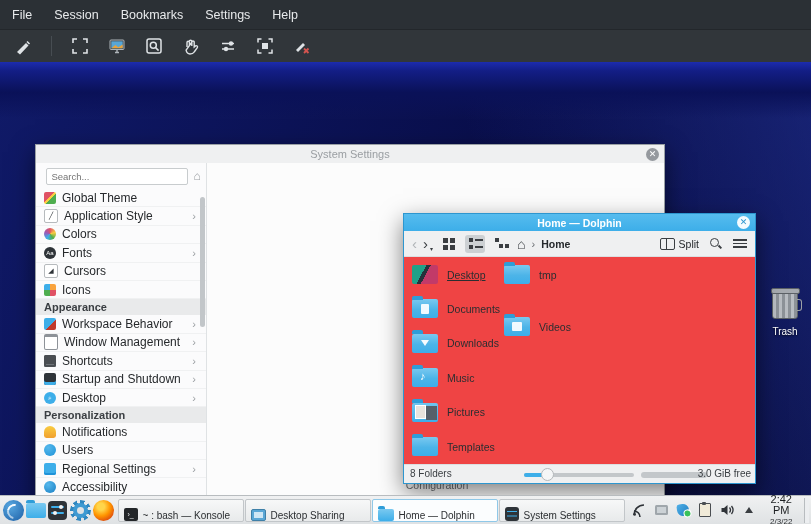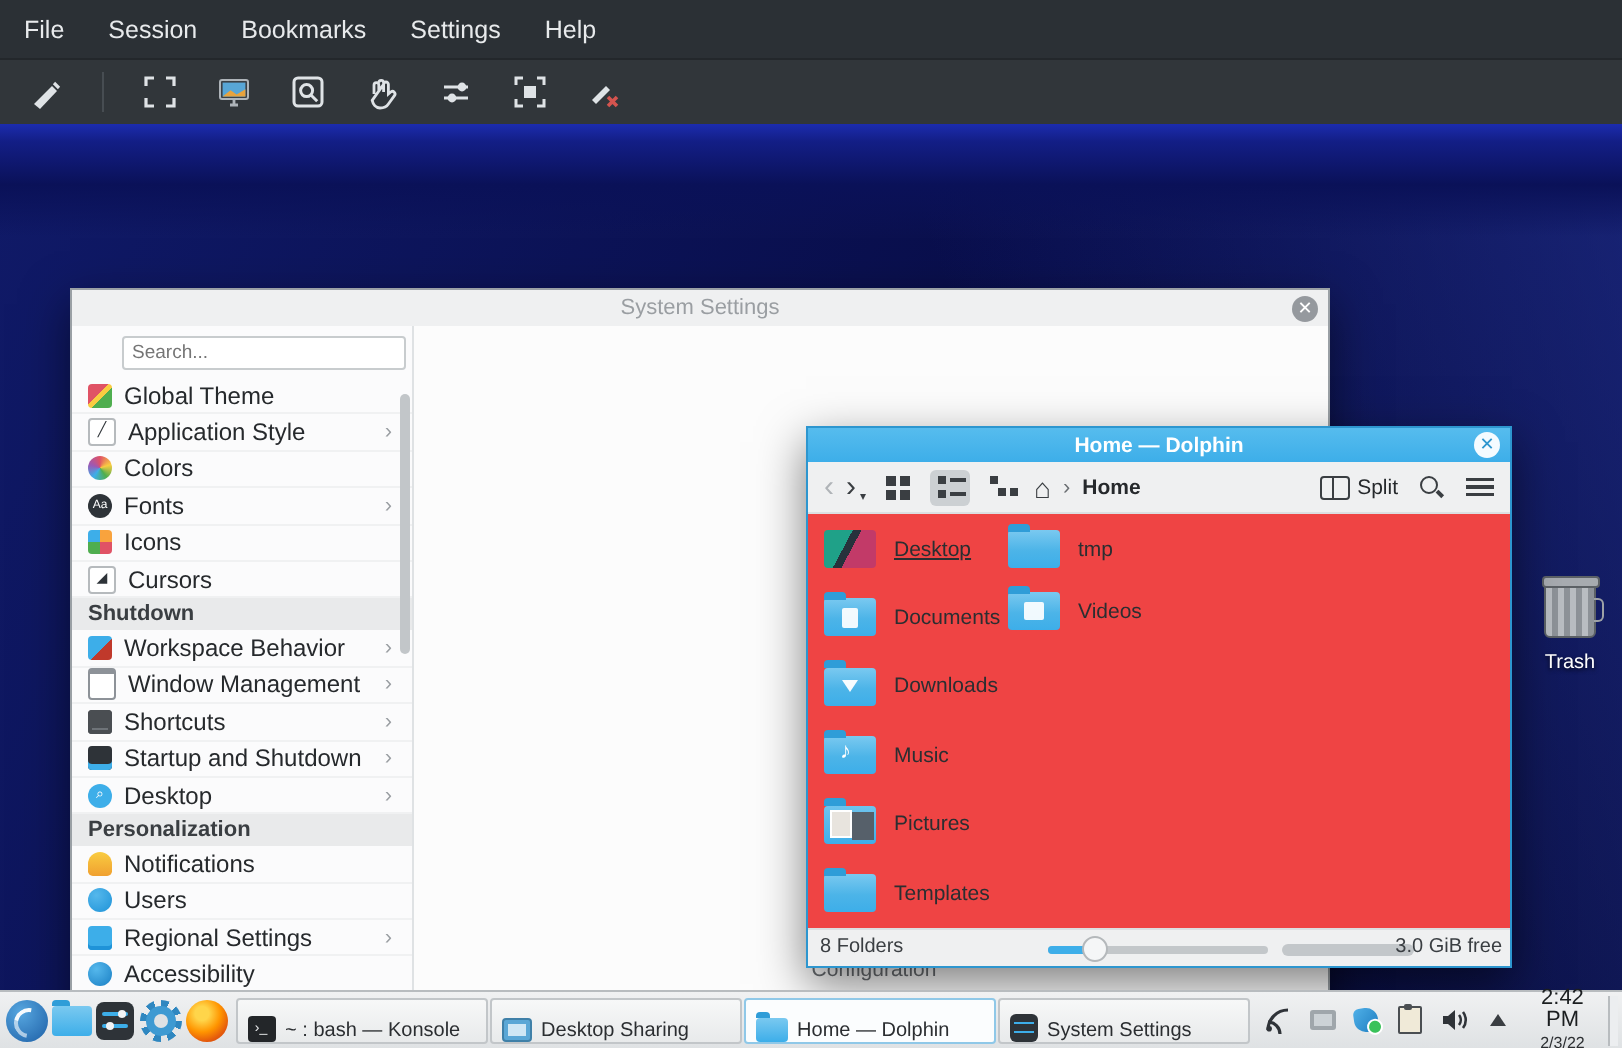--- a/index.html
+++ b/index.html
@@ -29,21 +29,21 @@
   .close-btn{position:absolute;right:5px;top:2.5px;width:13px;height:13px;border-radius:50%;
              display:flex;align-items:center;justify-content:center;font-size:9px;line-height:1;}
   
   #ss-window{left:35px;top:82px;width:630px;height:413px;background:#fcfcfc;border:1px solid #9aa0a5;}
   #ss-title{background:#eff0f1;border-bottom:1px solid #d9dcde;}
   #ss-title .title-text{color:#9a9ea2;}
   #ss-close{background:#95999e;color:#fff;}
   #ss-body{position:absolute;left:0;top:18px;right:0;bottom:0;display:flex;}
   #ss-sidebar{width:170px;background:#fbfbfc;border-right:1px solid #dfe2e4;position:relative;
               display:flex;flex-direction:column;}
-  #ss-search-row{height:26px;display:flex;align-items:center;gap:5px;padding:0 20px;}
+  #ss-search-row{height:26px;display:flex;align-items:center;gap:5px;padding:0 20px;justify-content:center;}
   .hamburger{width:13px;height:9px;background:repeating-linear-gradient(180deg,#3a3e42 0 1.6px,transparent 1.6px 3.7px);}
   #ss-search{flex:1;height:15px;font-size:9.5px;border:1px solid #c8ccce;border-radius:2px;
              padding:0 4px;color:#42464a;background:#fff;outline:none;}
   .home-glyph{font-size:12px;color:#9a9ea2;line-height:1;}
   #ss-sidebar-list{flex:1;overflow:hidden;position:relative;}
   .ss-section-header{height:16px;background:#e9eaeb;color:#3a3e42;font-size:11px;font-weight:bold;
              display:flex;align-items:center;padding-left:8px;}
   .ss-item{height:17.4px;display:flex;align-items:center;gap:6px;padding-left:8px;
            border-bottom:1px solid #f0f1f2;background:#fbfbfc;}
   .ss-item-label{font-size:12px;color:#26292c;flex:1;}
@@ -279,28 +279,28 @@
               <div class="ss-item">
                 <span class="si" style="width: 12px; height: 12px; flex: 0 0 auto; display: block; background: conic-gradient(rgb(224, 82, 101), rgb(249, 204, 65), rgb(79, 174, 79), rgb(61, 174, 233), rgb(155, 89, 182), rgb(224, 82, 101)); border-radius: 50%;"></span>
                 <span class="ss-item-label">Colors</span>
               </div>
               <div class="ss-item">
                 <span class="si" style="width: 12px; height: 12px; flex: 0 0 auto; display: block; background: rgb(46, 51, 56); border-radius: 50%; color: rgb(255, 255, 255); font-size: 6px; text-align: center; line-height: 12px;">Aa</span>
                 <span class="ss-item-label">Fonts</span>
                 <span class="chev">›</span>
               </div>
               <div class="ss-item">
+                <span class="si" style="width: 12px; height: 12px; flex: 0 0 auto; display: block; background: rgb(255, 255, 255); border: 1px solid rgb(182, 186, 189); border-radius: 2px; color: rgb(46, 51, 56); font-size: 7px; text-align: center; line-height: 11px;">◢</span>
+                <span class="ss-item-label">Cursors</span>
+              </div>
+              <div class="ss-item">
                 <span class="si" style="width: 12px; height: 12px; flex: 0 0 auto; display: block; background: linear-gradient(90deg, rgb(61, 174, 233) 50%, rgb(249, 163, 61) 50%) center top / 100% 50% no-repeat, linear-gradient(90deg, rgb(79, 174, 79) 50%, rgb(224, 82, 101) 50%) center bottom; border-radius: 2px;"></span>
                 <span class="ss-item-label">Icons</span>
               </div>
-              <div class="ss-item">
-                <span class="si" style="width: 12px; height: 12px; flex: 0 0 auto; display: block; background: rgb(255, 255, 255); border: 1px solid rgb(182, 186, 189); border-radius: 2px; color: rgb(46, 51, 56); font-size: 7px; text-align: center; line-height: 11px;">◢</span>
-                <span class="ss-item-label">Cursors</span>
-              </div>
-              <div class="ss-section-header">Shutdown</div>
+              <div class="ss-section-header">Appearance</div>
               <div class="ss-item">
                 <span class="si" style="width: 12px; height: 12px; flex: 0 0 auto; display: block; background: linear-gradient(135deg, rgb(61, 174, 233) 55%, rgb(192, 57, 43) 55%); border-radius: 2px;"></span>
                 <span class="ss-item-label">Workspace Behavior</span>
                 <span class="chev">›</span>
               </div>
               <div class="ss-item">
                 <span class="si" style="width: 12px; height: 12px; flex: 0 0 auto; display: block; background: rgb(255, 255, 255); border-width: 3px 1px 1px; border-style: solid; border-color: rgb(141, 146, 152); border-image: initial; border-radius: 2px;"></span>
                 <span class="ss-item-label">Window Management</span>
                 <span class="chev">›</span>
               </div>
@@ -414,21 +414,21 @@
             <span class="flabel">Pictures</span>
           </div>
           <div class="dfolder" style="left: 8px; top: 180px;">
             <span class="ficon fi-folder"></span>
             <span class="flabel">Templates</span>
           </div>
           <div class="dfolder" style="left: 100px; top: 8px;">
             <span class="ficon fi-folder"></span>
             <span class="flabel">tmp</span>
           </div>
-          <div class="dfolder" style="left: 100px; top: 39px; text-align: right;">
+          <div class="dfolder" style="left: 100px; top: 60px; text-align: right;">
             <span class="ficon fi-folder-videos"></span>
             <span class="flabel">Videos</span>
           </div>
         </div>
       <div id="dp-status">
         <span id="dp-count">8 Folders</span>
         <span id="dp-slider-track">
           <span id="dp-slider-fill"></span>
           <span id="dp-slider-handle"></span>
         </span>

